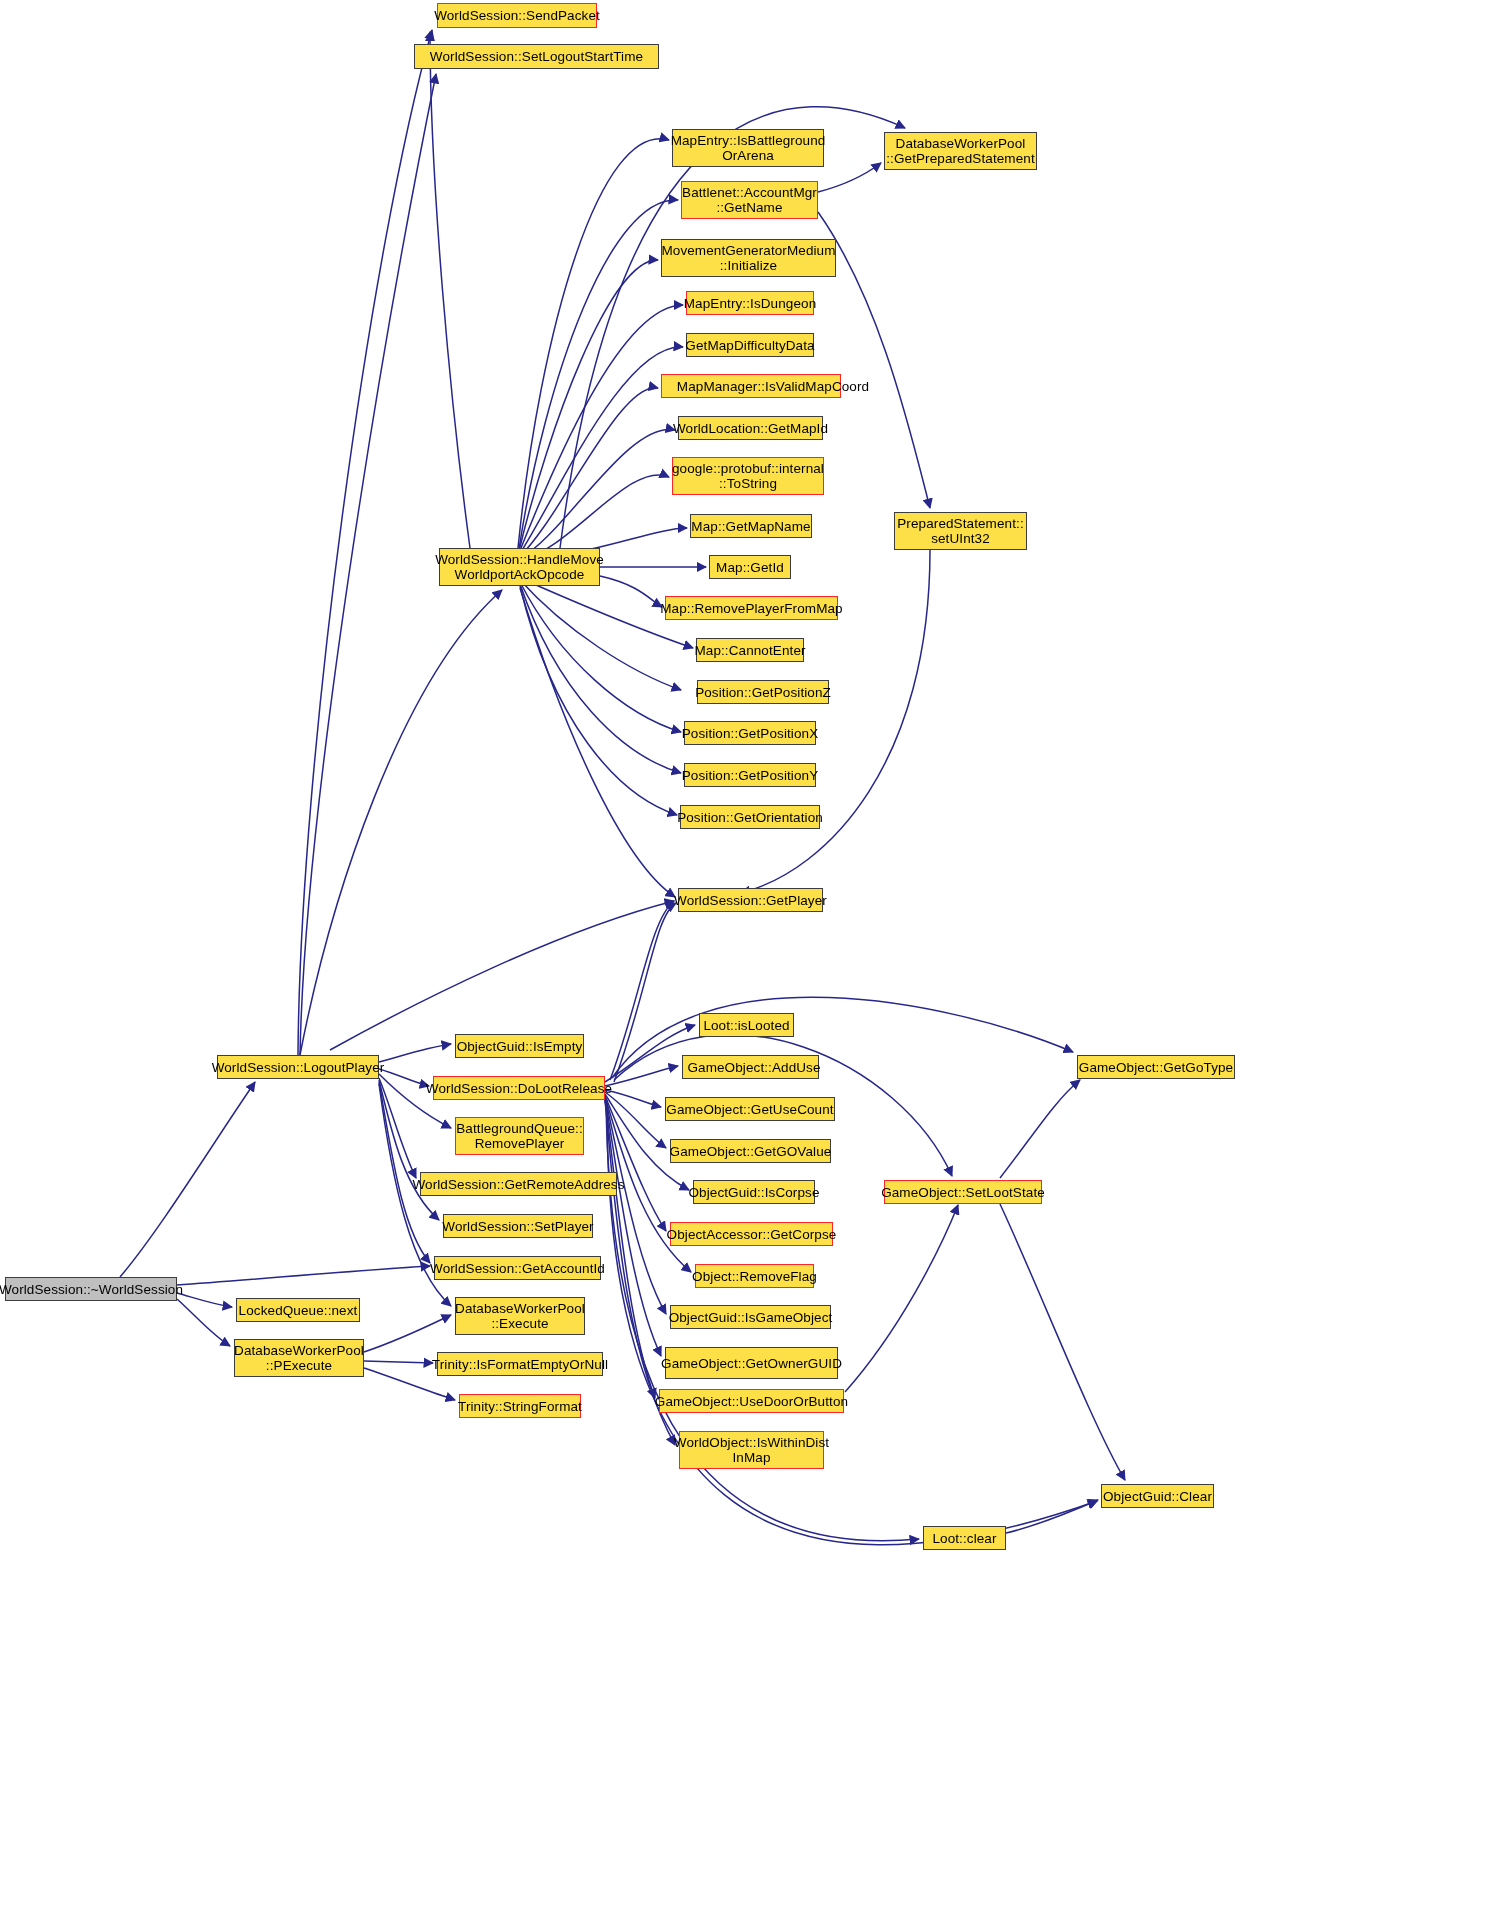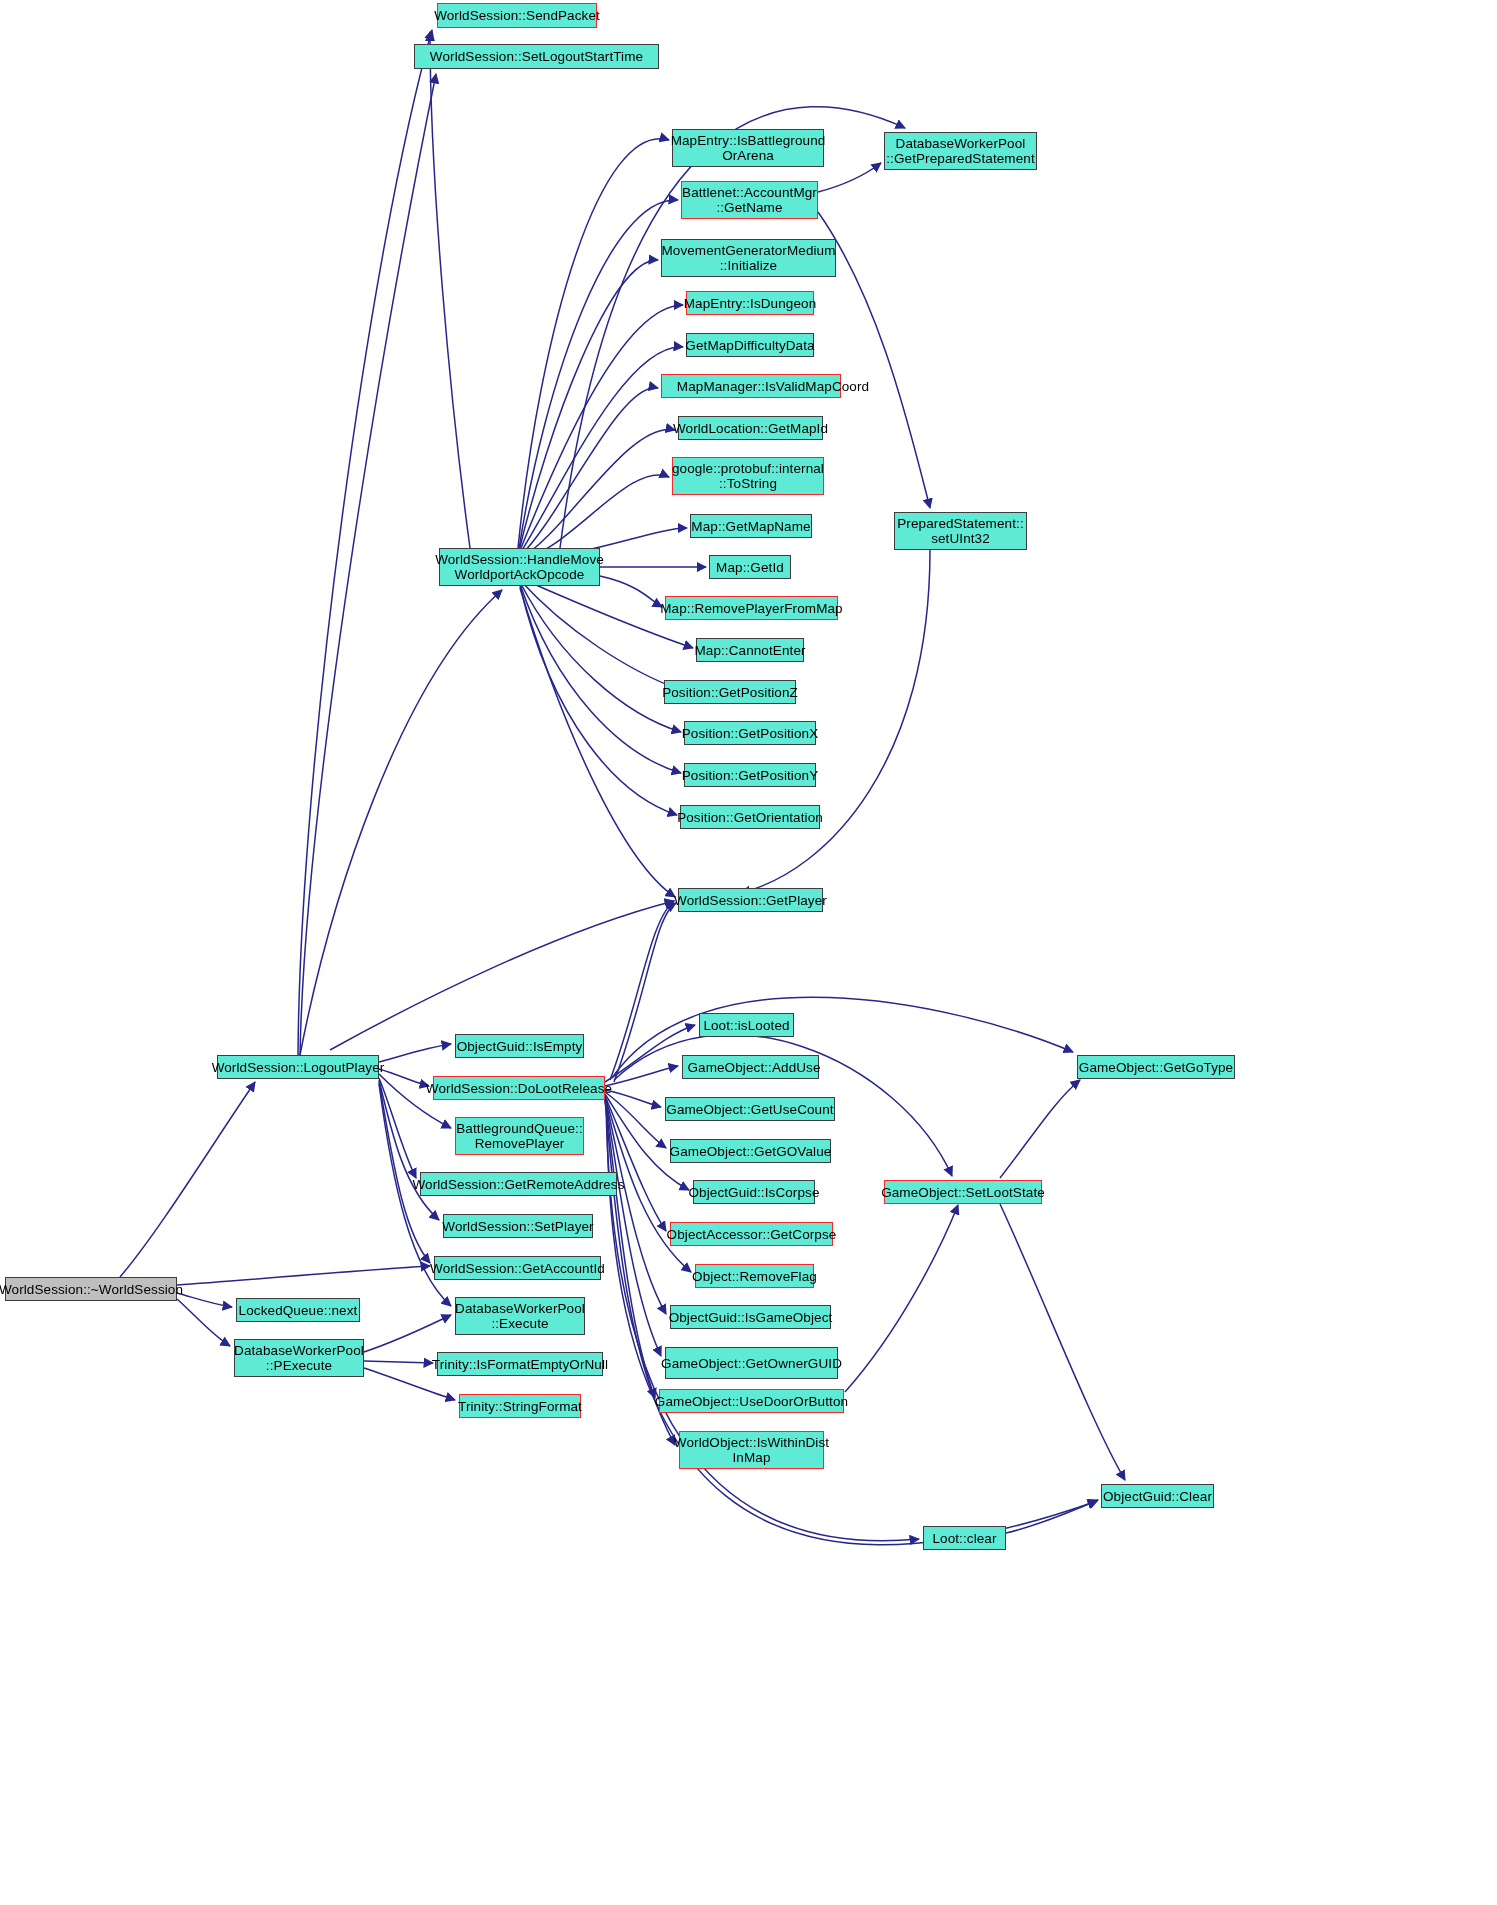--- a/index.html
+++ b/index.html
@@ -25,21 +25,21 @@
     height: 1905px;
     pointer-events: none;
   }
   .node {
     position: absolute;
     box-sizing: border-box;
     display: flex;
     align-items: center;
     justify-content: center;
     text-align: center;
-    background: #5eead4;
+    background: #fde047;
     color: #000000;
     font-size: 13.5px;
     line-height: 15px;
     letter-spacing: 0.1px;
     white-space: pre-line;
     z-index: 5;
   }
   .node.black {
     border: 1.5px solid #3d3d3d;
   }
@@ -174,21 +174,21 @@
   <div class="node red" style="left:672px; top:457px; width:152px; height:38px;"><span>google::protobuf::internal
 ::ToString</span></div>
   <div class="node black" style="left:690px; top:514px; width:122px; height:24px;"><span>Map::GetMapName</span></div>
   <div class="node black" style="left:894px; top:512px; width:133px; height:38px;"><span>PreparedStatement::
 setUInt32</span></div>
   <div class="node black" style="left:439px; top:548px; width:161px; height:38px;"><span>WorldSession::HandleMove
 WorldportAckOpcode</span></div>
   <div class="node black" style="left:709px; top:555px; width:82px; height:24px;"><span>Map::GetId</span></div>
   <div class="node red" style="left:665px; top:596px; width:173px; height:24px;"><span>Map::RemovePlayerFromMap</span></div>
   <div class="node black" style="left:696px; top:638px; width:108px; height:24px;"><span>Map::CannotEnter</span></div>
-  <div class="node black" style="left:664px; top:680px; width:132px; height:24px;"><span>Position::GetPositionZ</span></div>
+  <div class="node black" style="left:697px; top:680px; width:132px; height:24px;"><span>Position::GetPositionZ</span></div>
   <div class="node black" style="left:684px; top:721px; width:132px; height:24px;"><span>Position::GetPositionX</span></div>
   <div class="node black" style="left:684px; top:763px; width:132px; height:24px;"><span>Position::GetPositionY</span></div>
   <div class="node black" style="left:680px; top:805px; width:140px; height:24px;"><span>Position::GetOrientation</span></div>
   <div class="node black" style="left:678px; top:888px; width:145px; height:24px;"><span>WorldSession::GetPlayer</span></div>
   <div class="node black" style="left:699px; top:1013px; width:95px; height:24px;"><span>Loot::isLooted</span></div>
   <div class="node black" style="left:1077px; top:1055px; width:158px; height:24px;"><span>GameObject::GetGoType</span></div>
   <div class="node black" style="left:682px; top:1055px; width:137px; height:24px;padding-left:7px;"><span>GameObject::AddUse</span></div>
   <div class="node black" style="left:217px; top:1055px; width:162px; height:24px;"><span>WorldSession::LogoutPlayer</span></div>
   <div class="node black" style="left:455px; top:1034px; width:129px; height:24px;"><span>ObjectGuid::IsEmpty</span></div>
   <div class="node red" style="left:433px; top:1076px; width:172px; height:24px;"><span>WorldSession::DoLootRelease</span></div>

